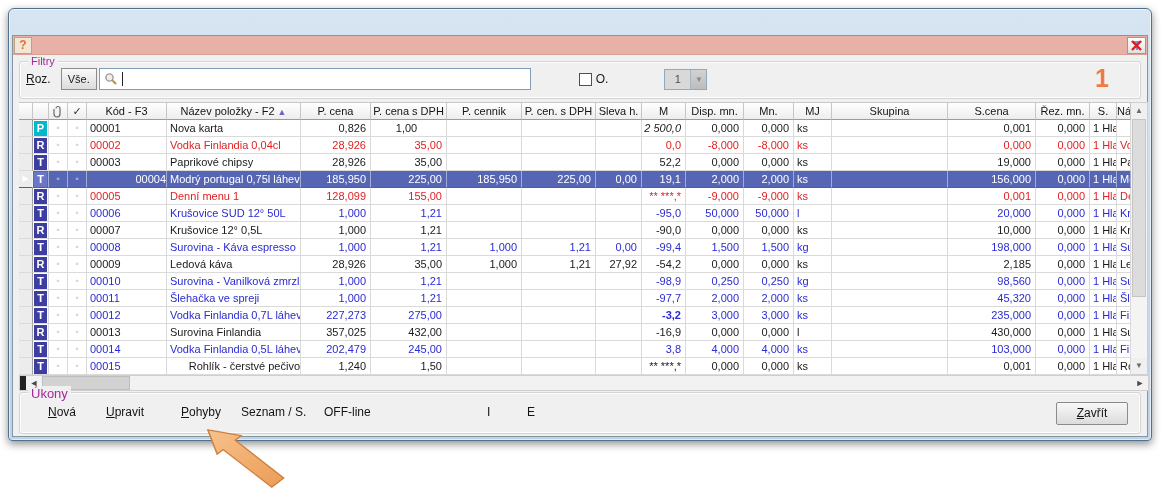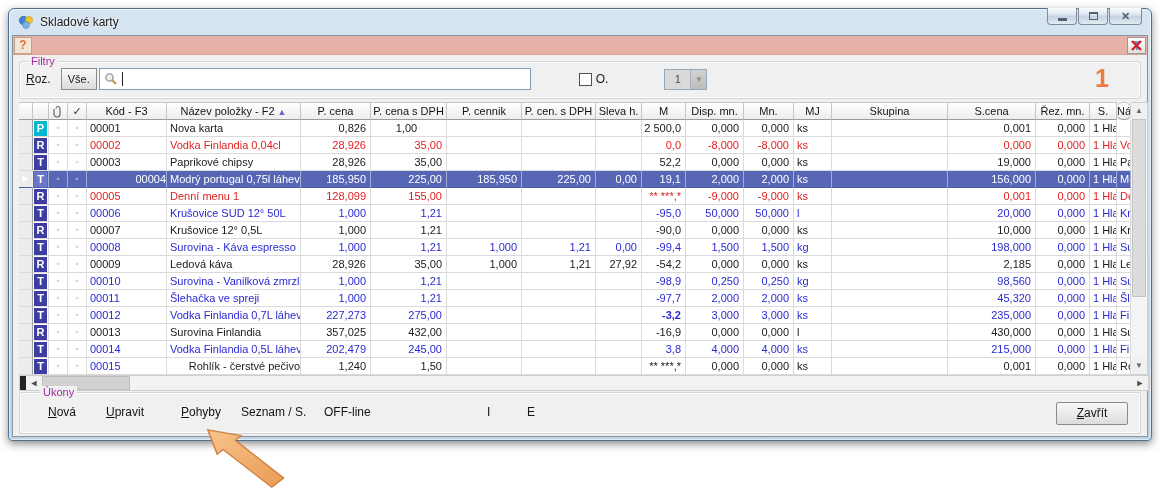--- a/index.html
+++ b/index.html
@@ -82,55 +82,36 @@
   .vs-btn { height:16px; font-size:8px; color:#6a6a6a; text-align:center; line-height:16px; background:#f0f0f0; }
   .vs-thumb { height:178px; margin:0 1px; background:#dcdcdc; border:1px solid #c4c4c4; }
   .hscroll { display:flex; height:16px; width:1130px; background:#f2f2f2; border:1px solid #cfcfcf; align-items:stretch; }
   .hs-block { width:6px; background:#232323; }
   .hs-btn { width:16px; font-size:9px; color:#4a4a4a; text-align:center; line-height:15px; }
   .hs-thumb { width:88px; background:#d2d2d2; border:1px solid #bdbdbd; }
 
   
   .actions { position:absolute; left:6px; right:6px; bottom:2px; height:42px;
     border:1px solid #d4d4d4; border-radius:3px; box-shadow:inset 0 0 0 1px #fdfdfd; }
-  .actions-label { position:absolute; top:-7px; left:20px; background:#f0f0f0; padding:0 3px;
-    color:#a3289e; font-size:11px; }
+  .actions-label { position:absolute; top:-7px; left:8px; background:#f0f0f0; padding:0 3px;
+    color:#a3289e; font-size:13px; }
   .action-btn { position:absolute; top:12px; font-size:12px; color:#141414; background:transparent; border:none;
     white-space:nowrap; }
   .close-btn { position:absolute; right:12px; top:9px; width:72px; height:23px;
     background:linear-gradient(#f8f8f8,#dcdcdc); border:1px solid #8b8b8b; border-radius:2px;
     font-size:12px; color:#141414; text-align:center; line-height:21px; }
 
   .annot-arrow { position:absolute; left:206px; top:427px; }
 </style>
 </head>
 <body>
 
 <div class="page">
   <div class="window">
 
-    <div class="titlebar">
-      <svg width="16" height="16" viewBox="0 0 16 16">
-        <circle cx="5.5" cy="6.5" r="4.2" fill="#3f7fd4" stroke="#2a5c9e" stroke-width="0.6"></circle>
-        <circle cx="11" cy="6" r="3.6" fill="#f4c430" stroke="#c79417" stroke-width="0.6"></circle>
-        <circle cx="8" cy="11" r="3.4" fill="#7fb2e5" stroke="#4f7fb5" stroke-width="0.6"></circle>
-      </svg>
-      <span class="title-text">Skladové karty</span>
-      <div class="win-btns">
-        <div class="win-btn">
-            <span class="g-min"></span>
-          </div>
-        <div class="win-btn">
-            <span class="g-max"></span>
-          </div>
-        <div class="win-btn close">
-            <span class="g-x">✕</span>
-          </div>
-      </div>
-    </div>
 
     <div class="client">
 
       <div class="strip">
         <div class="help-btn">?</div>
         <div class="clearfilter-btn">
           <svg width="13" height="13" viewBox="0 0 13 13">
             <path d="M1 2 L6 7 L6 11 L8 11 L8 7 L12 2 Z" fill="#5b86d6" opacity="0.85"></path>
             <path d="M2 2 L11 11 M11 2 L2 11" stroke="#d42222" stroke-width="2.4" fill="none"></path>
           </svg>
@@ -181,38 +162,38 @@
                 <div class="hdr-cell" style="width: 74px;">P. cen. s DPH</div>
                 <div class="hdr-cell" style="width: 46px;">Sleva h.</div>
                 <div class="hdr-cell" style="width: 44px;">M</div>
                 <div class="hdr-cell" style="width: 58px;">Disp. mn.</div>
                 <div class="hdr-cell" style="width: 50px;">Mn.</div>
                 <div class="hdr-cell" style="width: 38px;">MJ</div>
                 <div class="hdr-cell" style="width: 116px;">Skupina</div>
                 <div class="hdr-cell" style="width: 88px;">S.cena</div>
                 <div class="hdr-cell" style="width: 54px;">Řez. mn.</div>
                 <div class="hdr-cell" style="width: 27px;">S.</div>
-                <div class="hdr-cell" style="width: 14px; border-radius: 6px;">Ná</div>
+                <div class="hdr-cell" style="width: 14px;">Ná</div>
               </div>
             <div id="rowsHost">
                 <div class="row">
                   <div class="cell c-ind" style="width: 14px;"></div>
                   <div class="cell " style="width: 16px;">
                     <div class="badge" style="background: rgb(0, 185, 206);">P</div>
                   </div>
                   <div class="cell c-dot" style="width: 19px;">◦</div>
                   <div class="cell c-dot" style="width: 19px;">◦</div>
                   <div class="cell c-left" style="width: 80px; color: rgb(26, 26, 26);">00001</div>
                   <div class="cell c-left" style="width: 134px; color: rgb(26, 26, 26);">Nova karta</div>
                   <div class="cell c-num" style="width: 70px; color: rgb(26, 26, 26);">0,826</div>
                   <div class="cell c-num" style="width: 76px; color: rgb(26, 26, 26); text-align: center;">1,00</div>
                   <div class="cell c-num" style="width: 75px; color: rgb(26, 26, 26);"></div>
                   <div class="cell c-num" style="width: 74px; color: rgb(26, 26, 26);"></div>
                   <div class="cell c-num" style="width: 46px; color: rgb(26, 26, 26);"></div>
-                  <div class="cell c-num" style="width: 44px; color: rgb(26, 26, 26);">2 500,0</div>
+                  <div class="cell c-num" style="width: 44px; color: rgb(26, 26, 26); font-style: italic;">2 500,0</div>
                   <div class="cell c-num" style="width: 58px; color: rgb(26, 26, 26);">0,000</div>
                   <div class="cell c-num" style="width: 50px; color: rgb(26, 26, 26);">0,000</div>
                   <div class="cell c-left" style="width: 38px; color: rgb(26, 26, 26);">ks</div>
                   <div class="cell c-left" style="width: 116px; color: rgb(26, 26, 26);"></div>
                   <div class="cell c-num" style="width: 88px; color: rgb(26, 26, 26);">0,001</div>
                   <div class="cell c-num" style="width: 54px; color: rgb(26, 26, 26);">0,000</div>
                   <div class="cell c-left" style="width: 27px; color: rgb(26, 26, 26);">1 Hlav</div>
                   <div class="cell c-left" style="width: 14px; color: rgb(26, 26, 26);"></div>
                 </div>
                 <div class="row">
@@ -515,21 +496,21 @@
                   <div class="cell c-num" style="width: 70px; color: rgb(42, 42, 210);">202,479</div>
                   <div class="cell c-num" style="width: 76px; color: rgb(42, 42, 210);">245,00</div>
                   <div class="cell c-num" style="width: 75px; color: rgb(42, 42, 210);"></div>
                   <div class="cell c-num" style="width: 74px; color: rgb(42, 42, 210);"></div>
                   <div class="cell c-num" style="width: 46px; color: rgb(42, 42, 210);"></div>
                   <div class="cell c-num" style="width: 44px; color: rgb(42, 42, 210);">3,8</div>
                   <div class="cell c-num" style="width: 58px; color: rgb(42, 42, 210);">4,000</div>
                   <div class="cell c-num" style="width: 50px; color: rgb(42, 42, 210);">4,000</div>
                   <div class="cell c-left" style="width: 38px; color: rgb(42, 42, 210);">ks</div>
                   <div class="cell c-left" style="width: 116px; color: rgb(42, 42, 210);"></div>
-                  <div class="cell c-num" style="width: 88px; color: rgb(42, 42, 210);">215,000</div>
+                  <div class="cell c-num" style="width: 88px; color: rgb(42, 42, 210);">103,000</div>
                   <div class="cell c-num" style="width: 54px; color: rgb(42, 42, 210);">0,000</div>
                   <div class="cell c-left" style="width: 27px; color: rgb(42, 42, 210);">1 Hlav</div>
                   <div class="cell c-left" style="width: 14px; color: rgb(42, 42, 210);">Fir</div>
                 </div>
                 <div class="row">
                   <div class="cell c-ind" style="width: 14px;"></div>
                   <div class="cell " style="width: 16px;">
                     <div class="badge" style="background: rgb(61, 61, 162);">T</div>
                   </div>
                   <div class="cell c-dot" style="width: 19px;">◦</div>

